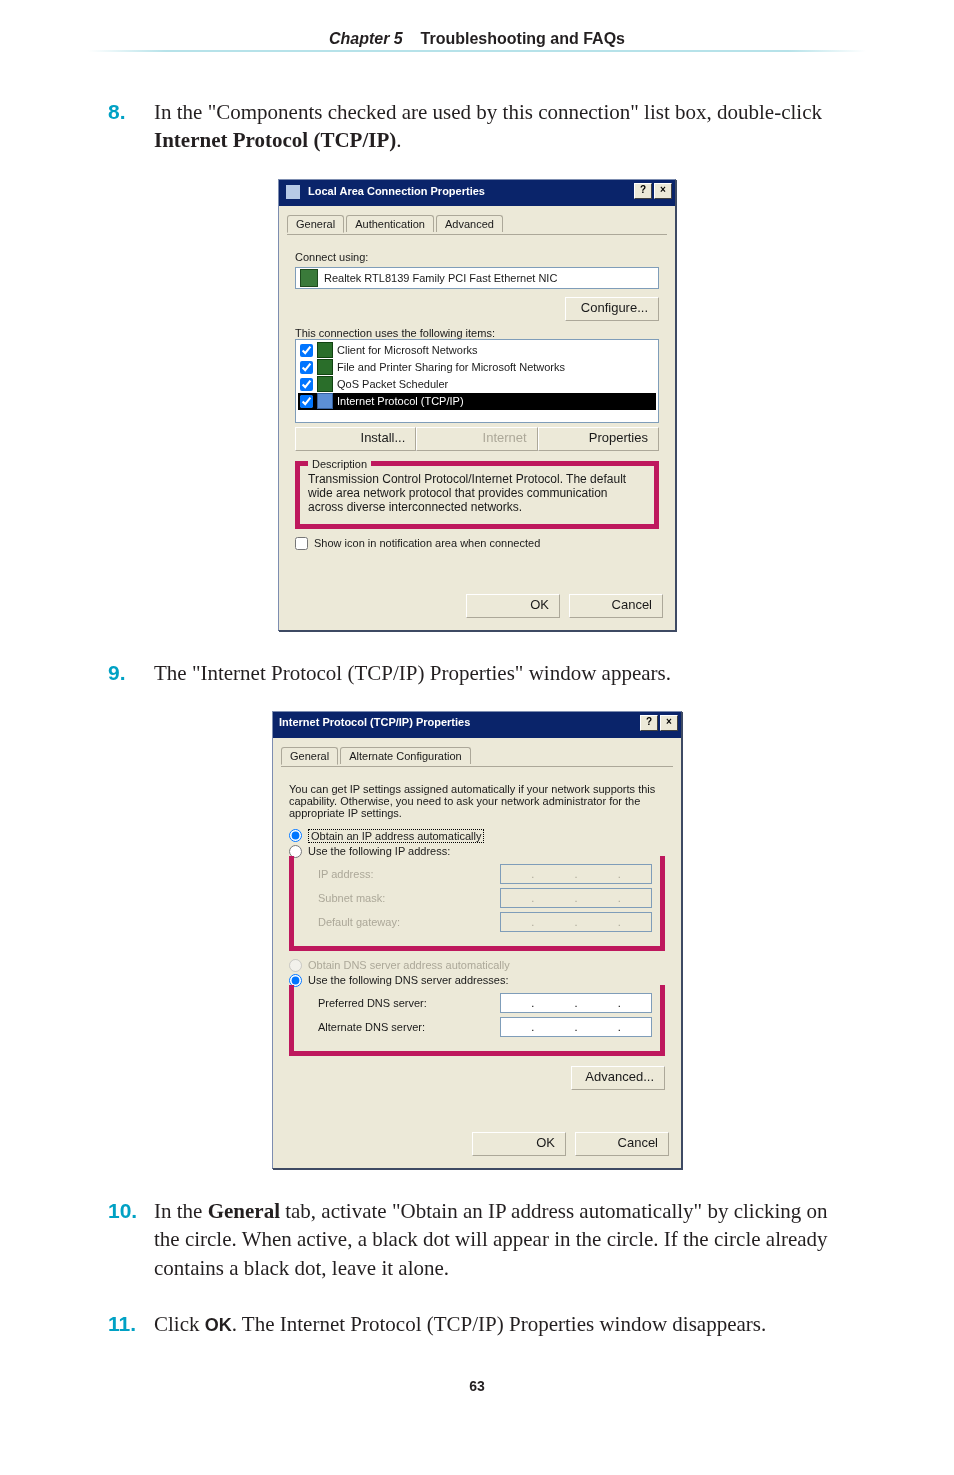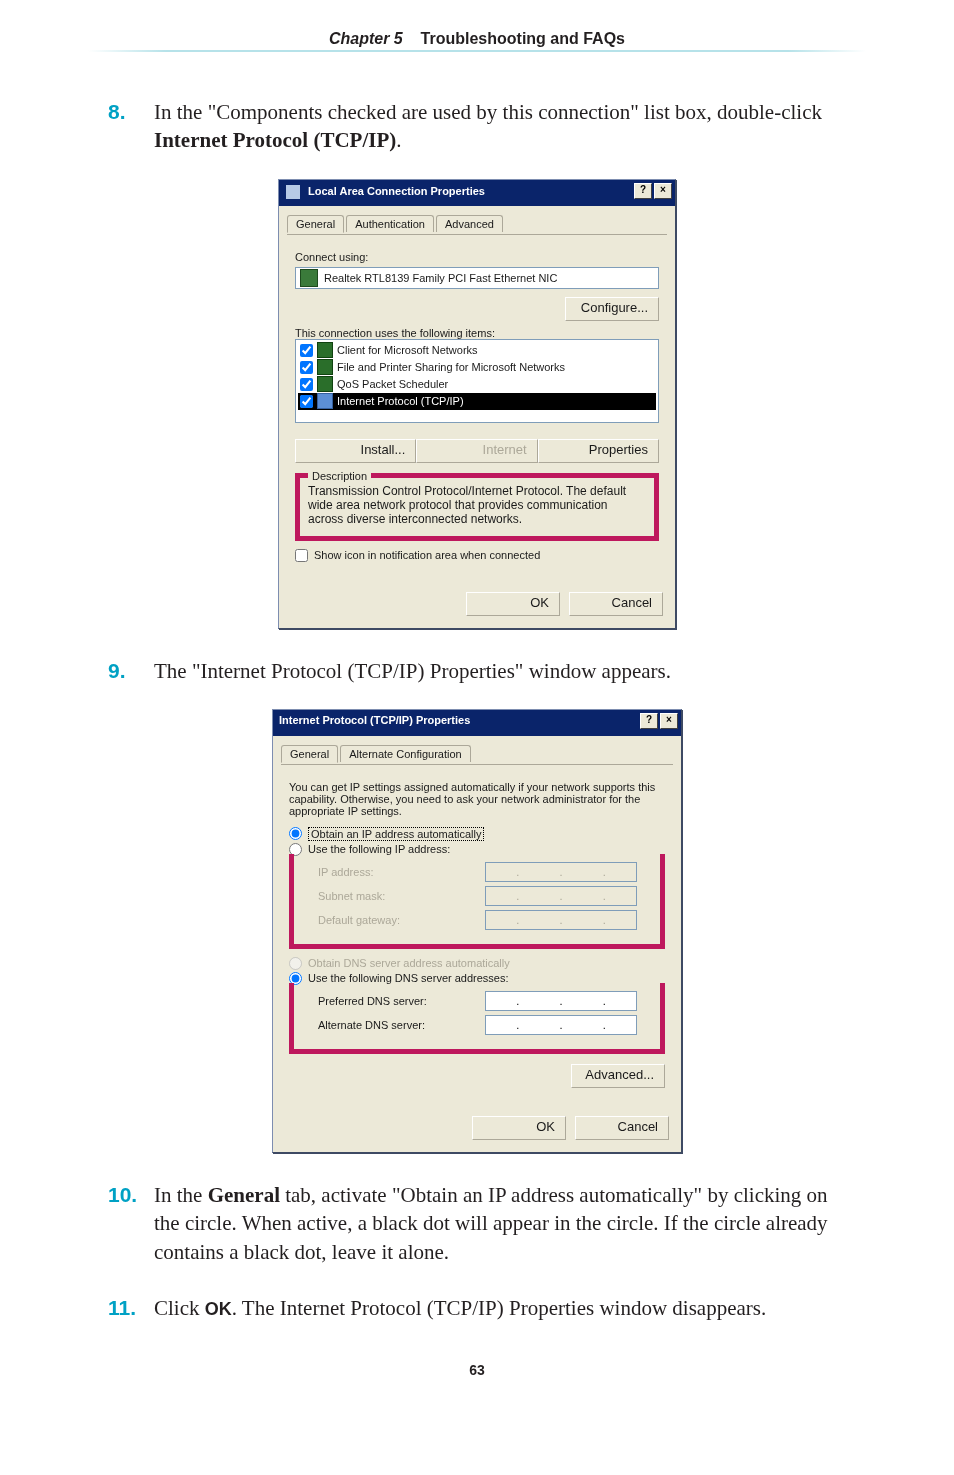--- a/index.html
+++ b/index.html
@@ -153,34 +153,34 @@
     line-height:20px;
     text-align:right;
     background:#ece9d8;
     border:1px solid #aca899;
     border-top-color:#fff;
     border-left-color:#fff;
     font-size:13px;
     padding:0 10px;
   }
   .btn.disabled { color:#aca899;}
-  .btnrow { text-align:right; margin-top:0;}
+  .btnrow { text-align:right; margin-top:14px;}
   .btnrow .btn{ margin-left:6px;}
-  .btn3row { display:flex; gap:0; margin-top:16px;}
+  .btn3row { display:flex; gap:0; margin-top:4px;}
   .btn3row .btn{ flex:1;}
   .radio-row, .check-row { display:flex; align-items:flex-start; margin:2px 0; font-size:11px;}
   .radio-row input, .check-row input { margin:0 6px 0 0;}
   .ipfield {
     display:inline-flex; align-items:center; background:#fff; border:1px solid #7f9db9;
     width:150px; height:18px; justify-content:space-around; font-size:11px;
   }
   .ipfield.disabled{ background:#ece9d8; color:#aca899;}
   .ipfield .dot{ color:#000;}
   .ipfield.disabled .dot{ color:#aca899;}
-  .fieldrow{ display:flex; align-items:center; justify-content:space-between; margin:4px 15px 4px 16px;}
+  .fieldrow{ display:flex; align-items:center; justify-content:space-between; margin:4px 0 4px 16px;}
   .fieldrow .lbl{ flex:1;}
   .disabled-text{ color:#aca899;}
   .footer-area{ padding:8px 12px 12px 12px; background:#ece9d8;}
   .pagenum {
     text-align:center;
     font-family: Arial, Helvetica, sans-serif;
     font-weight:bold;
     font-size:14px;
     color:#231f20;
     margin-top: 40px;

